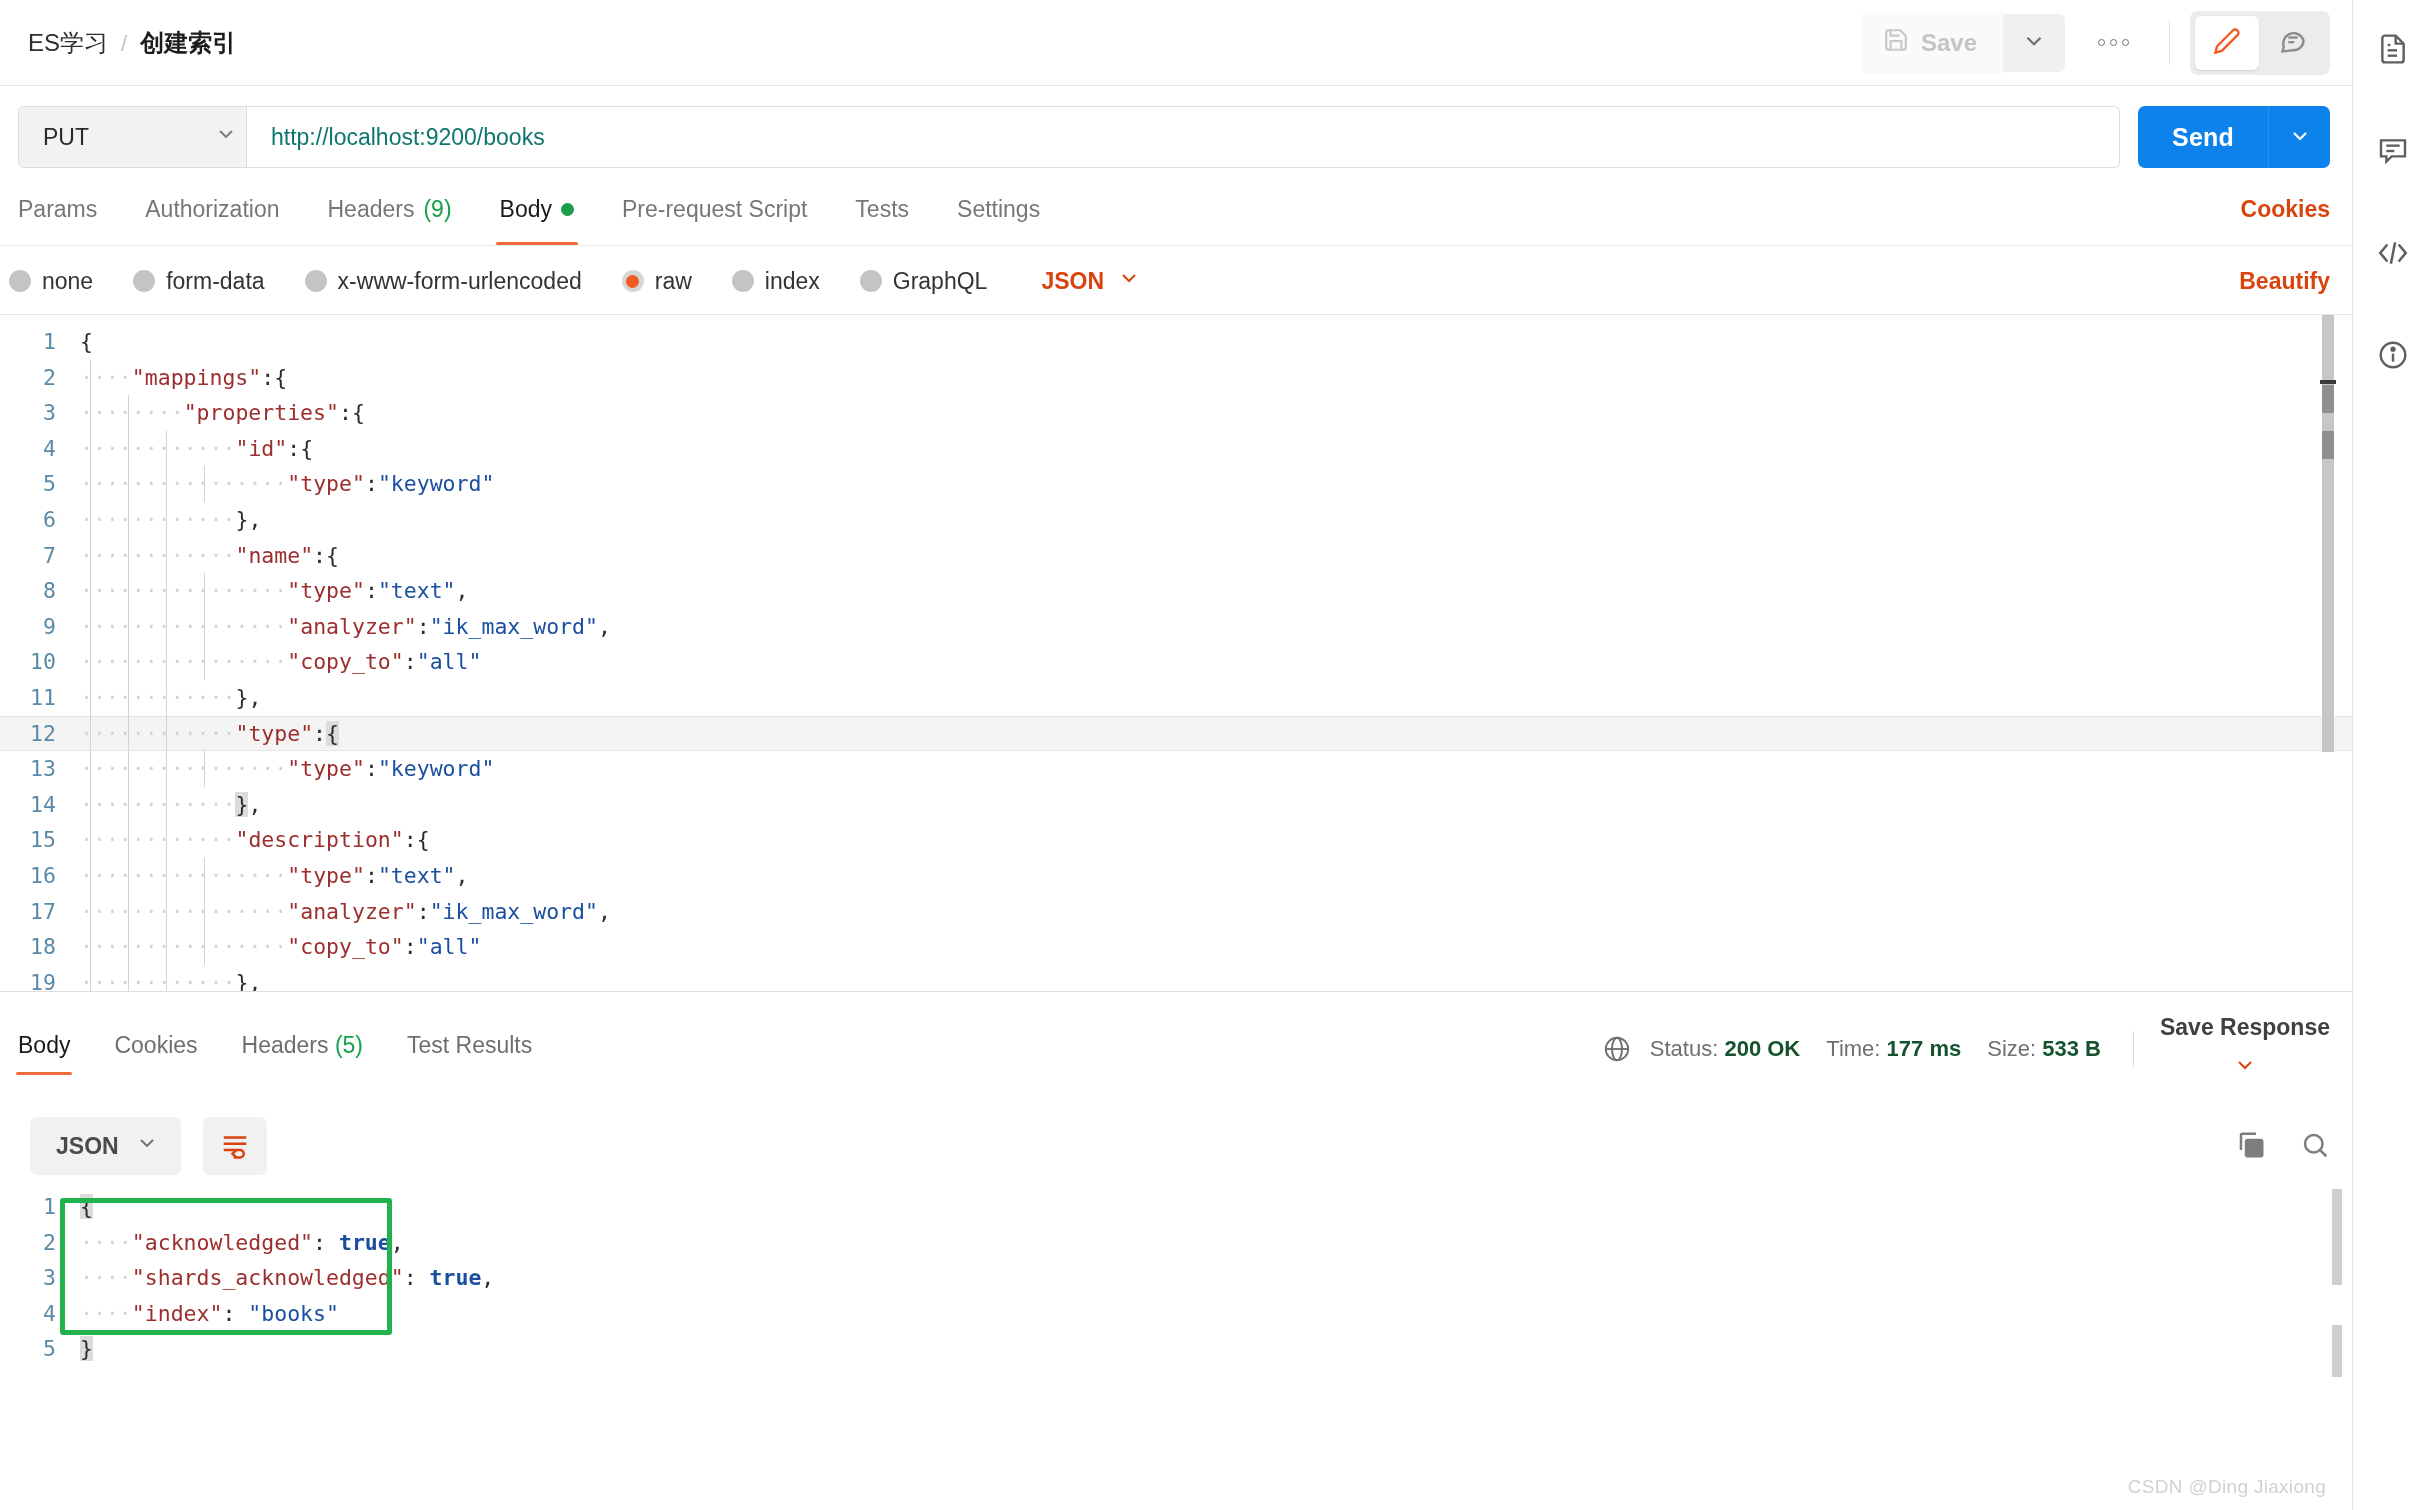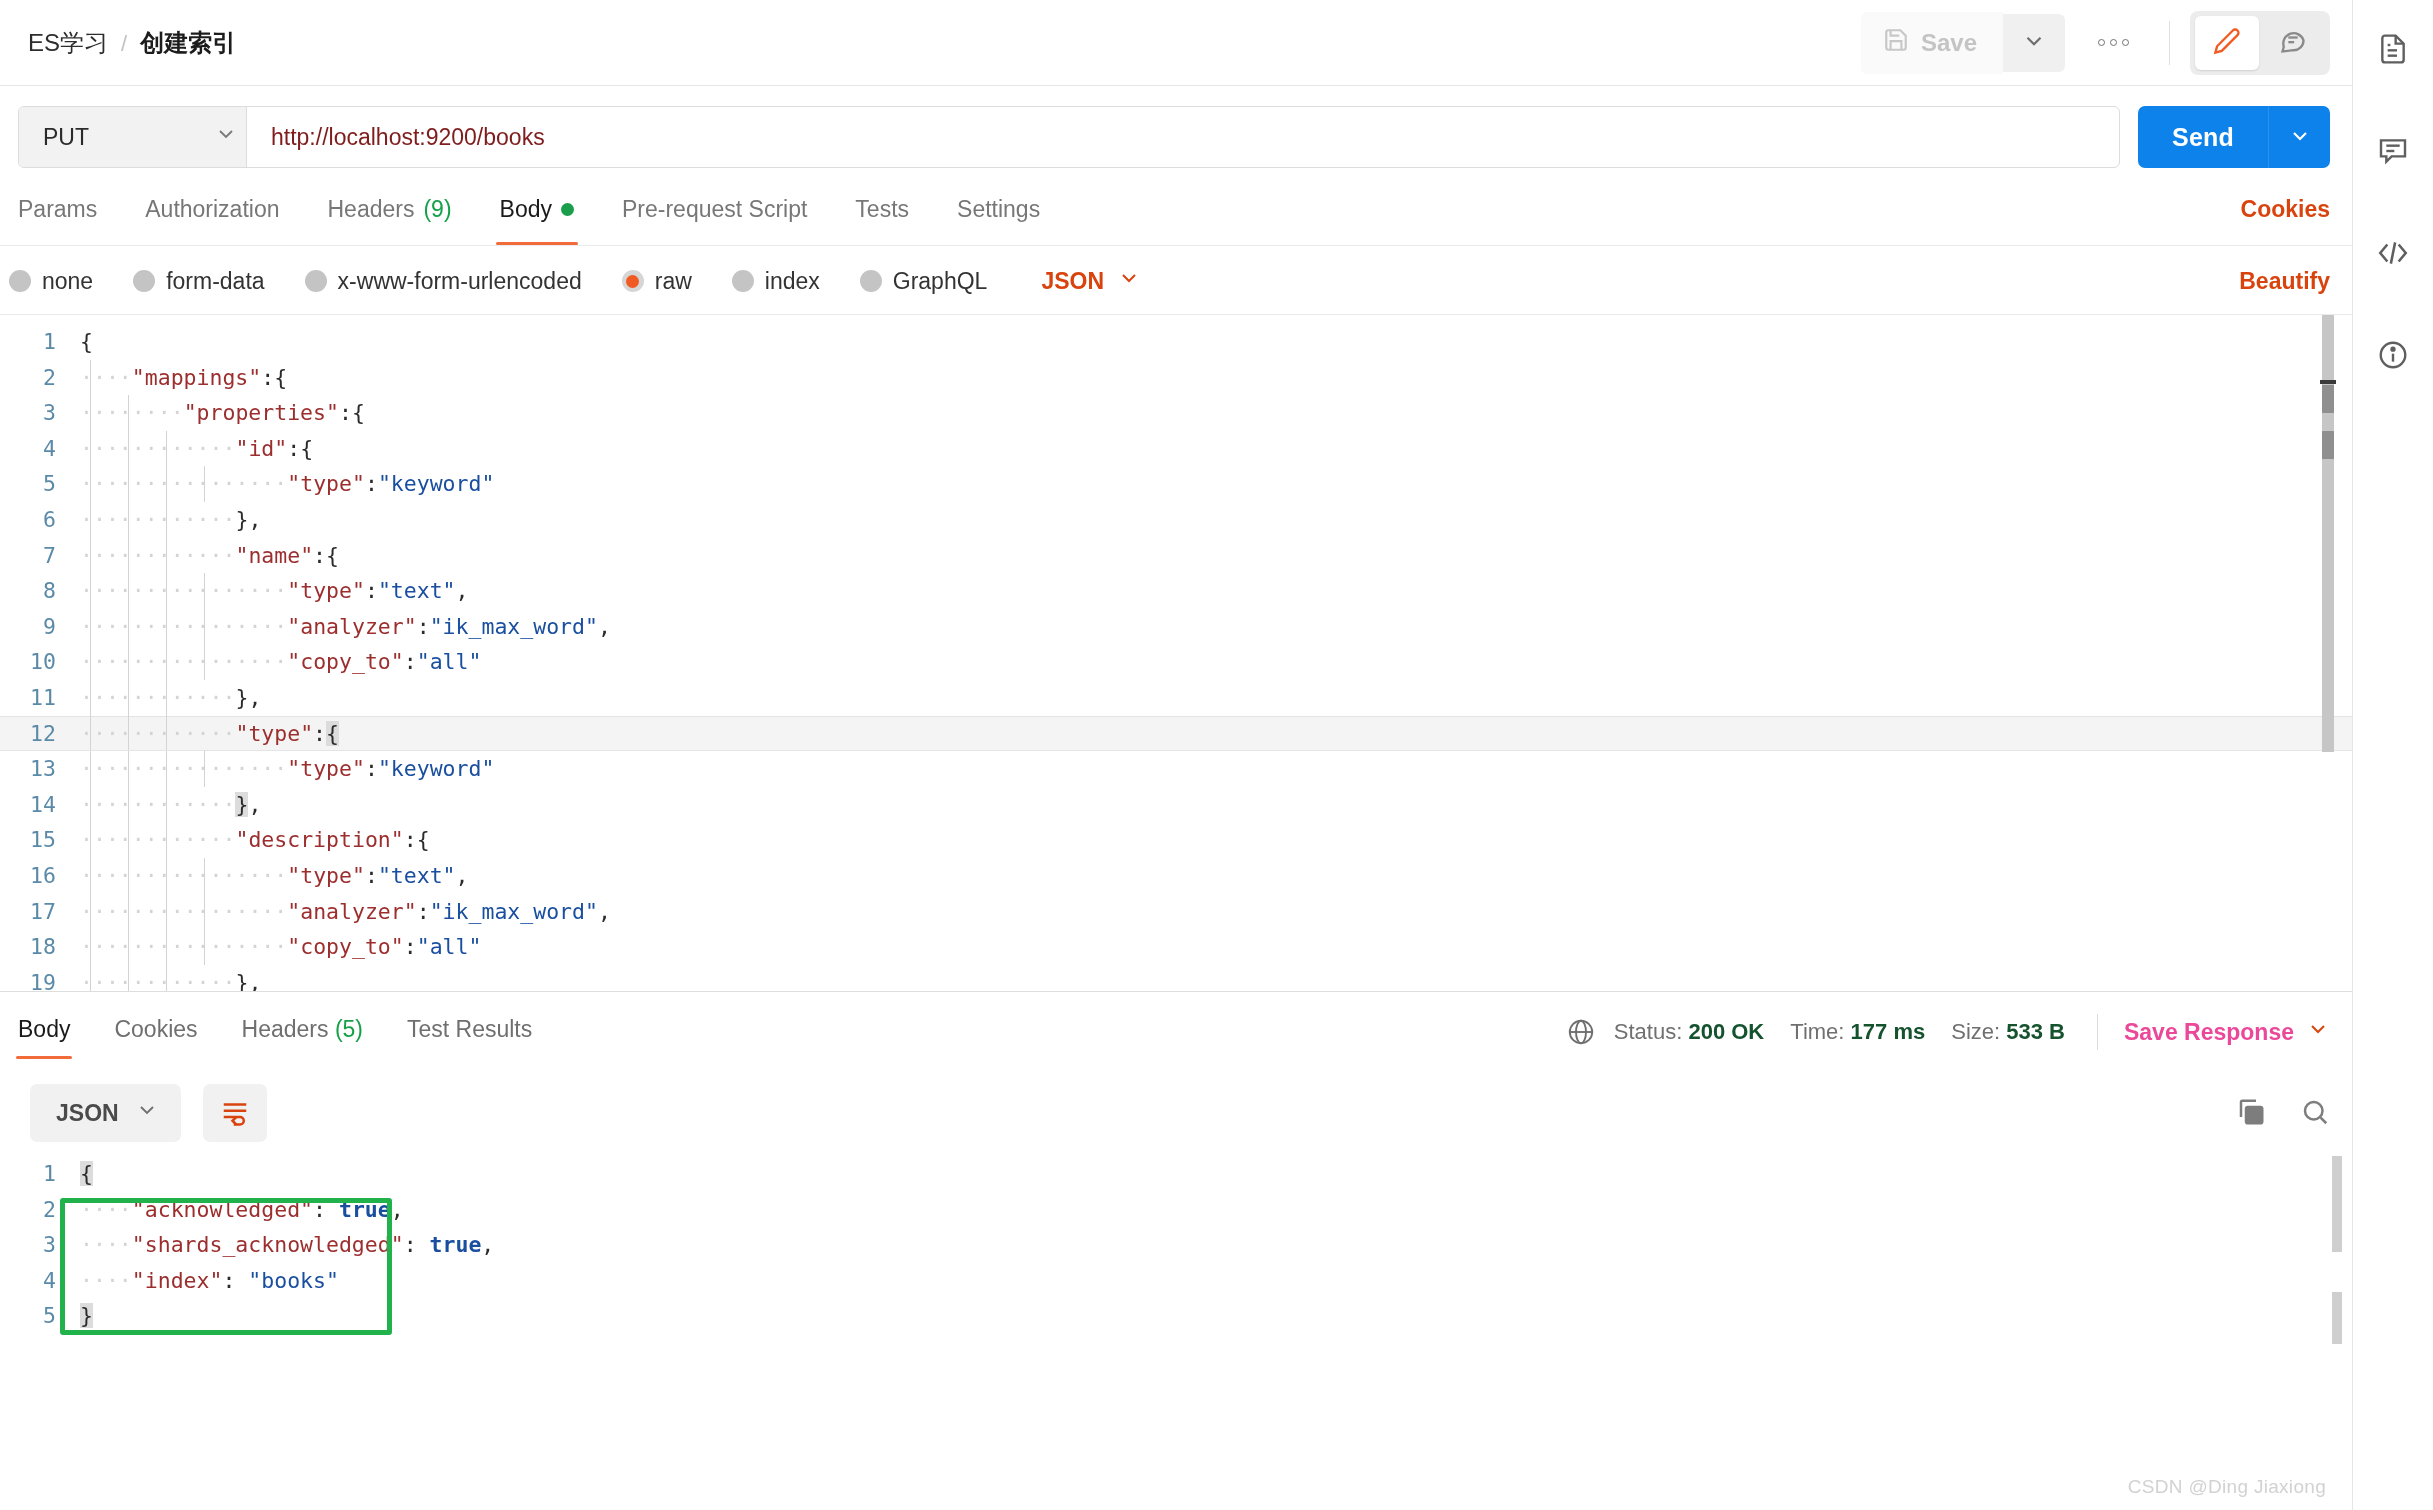--- a/index.html
+++ b/index.html
@@ -49,21 +49,21 @@
 
   
   .urlrow { display: flex; align-items: center; padding: 20px 22px 18px 18px; gap: 18px; flex: 0 0 auto; }
   .method-url { display: flex; flex: 1 1 auto; border: 1px solid #dcdcdc; border-radius: 6px; overflow: hidden; height: 62px; background:#fff;}
   .method-sel {
     width: 228px; background: #f2f2f2; border-right: 1px solid #dcdcdc;
     display: flex; align-items: center; justify-content: space-between;
     padding: 0 8px 0 24px; font-size: 23px; color: #2b2b2b; cursor: pointer;
   }
   .url-input {
-    flex: 1; border: none; outline: none; font-size: 23px; color: #7f1d1d;
+    flex: 1; border: none; outline: none; font-size: 23px; color: #0f766e;
     padding: 0 24px; font-family: inherit; background: transparent;
   }
   .send-wrap { display: flex; height: 62px; border-radius: 7px; overflow: hidden; }
   .send-btn {
     background: #0c82ea; color: #fff; border: none; font-size: 25px; font-weight: 700;
     font-family: inherit; padding: 0 34px; cursor: pointer; letter-spacing: .2px;
   }
   .send-caret {
     background: #0c82ea; border: none; border-left: 1px solid #2b93ef; width: 62px;
     display: flex; align-items: center; justify-content: center; cursor: pointer;
@@ -150,22 +150,22 @@
   .rsp-tab.active { color: #1a1a1a; }
   .rsp-tab.active::after {
     content:""; position:absolute; left: -2px; right: -2px; bottom: 0; height: 3px;
     background: #f26b3a; border-radius: 2px;
   }
   .rsp-tab .cnt { color: #15a04a; }
   .meta { margin-left: auto; display: flex; align-items: center; gap: 0; padding-bottom: 10px;}
   .meta-item { font-size: 22px; color: #707070; margin-right: 26px; }
   .meta-item b { color: #14532d; font-weight: 700; }
   .save-resp {
-    color: #ec4899; font-size: 23px; font-weight: 700; cursor: pointer;
-    display: flex; align-items: center; gap: 12px; background:none;border:none;font-family:inherit;
+    color: #404040; font-size: 23px; font-weight: 700; cursor: pointer;
+    display: flex; align-items: center; gap: 12px; background:none;border:none;font-family:inherit;flex-direction:column;
   }
   .meta-div { width: 1px; height: 36px; background: #dcdcdc; margin: 0 26px 0 6px; }
 
   
   .viewrow { display: flex; align-items: center; padding: 8px 22px 0 18px; gap: 0; flex: 0 0 auto;}
   .seg { display: flex; background: #f1f1f1; border-radius: 7px; overflow: hidden; }
   .seg-btn {
     border: none; background: transparent; font-family: inherit; font-size: 23px;
     color: #787878; padding: 14px 30px; cursor: pointer;
   }

